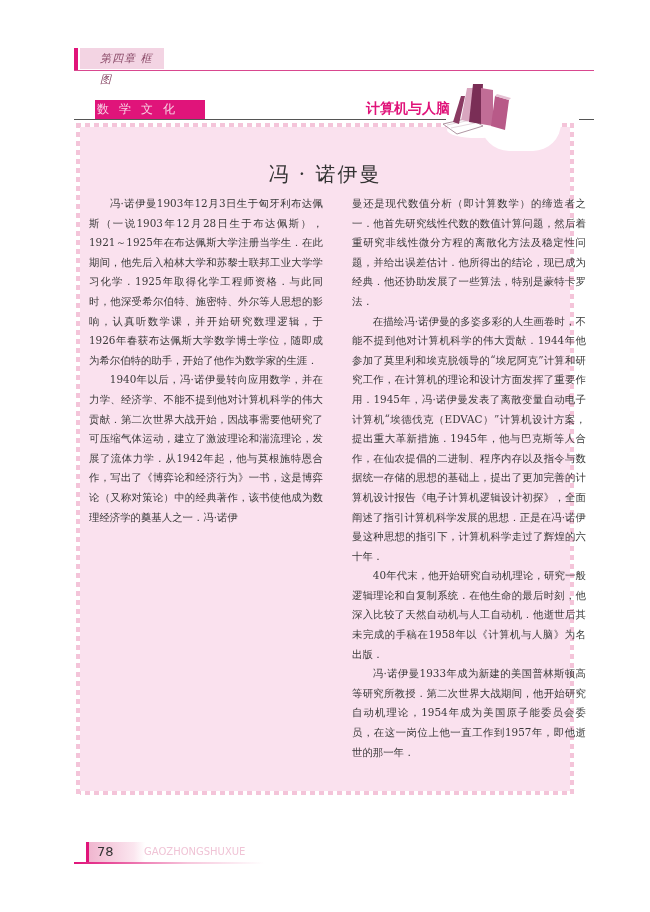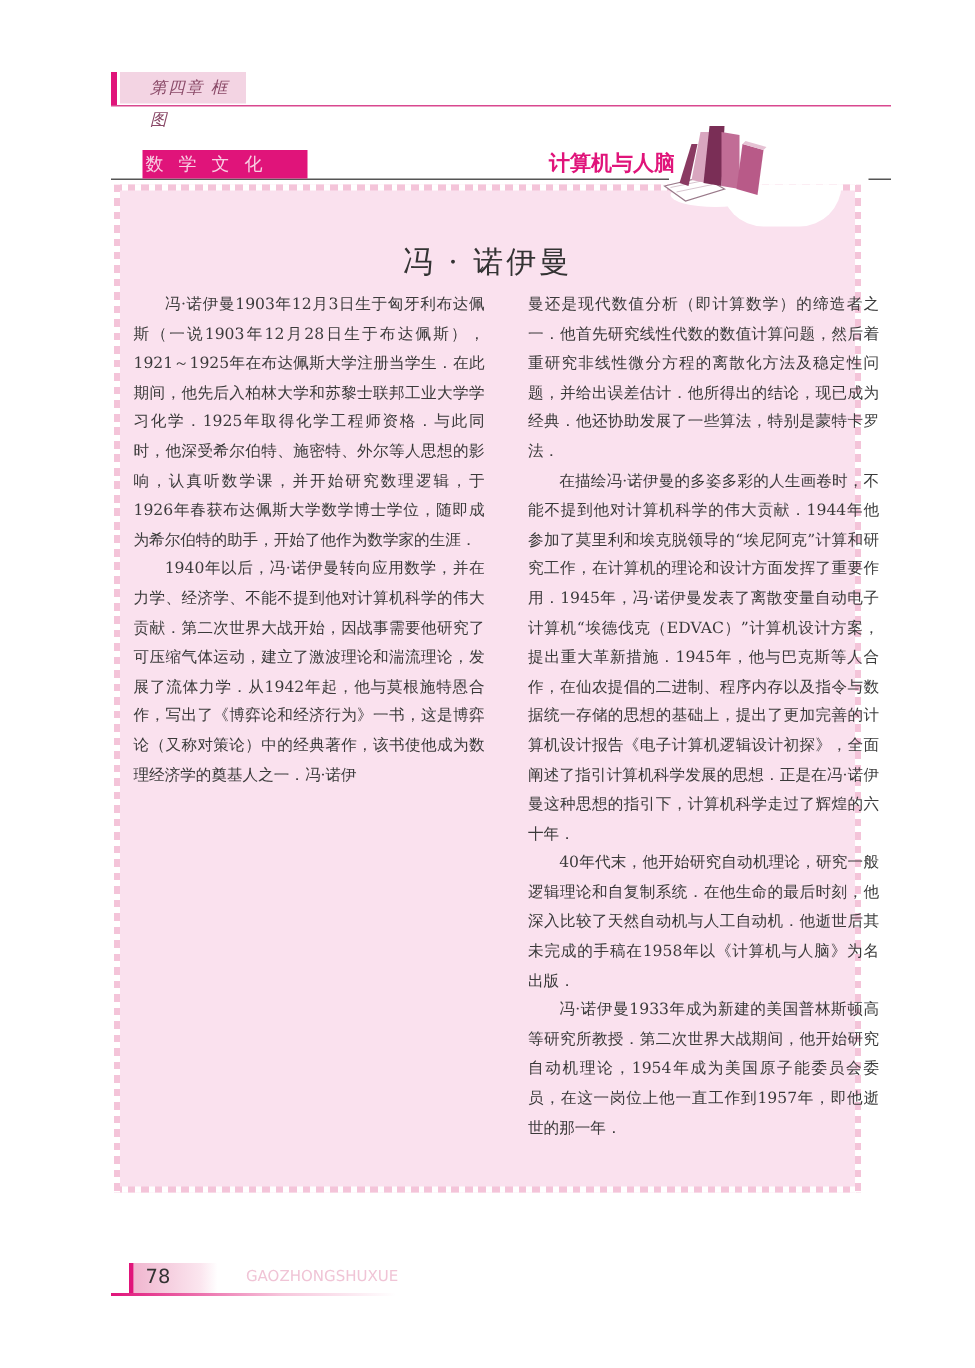--- a/index.html
+++ b/index.html
@@ -27,21 +27,21 @@
   .article-title { position:absolute; left:0; width:498px; top:38px; text-align:center; font-size:20px; color:#333; letter-spacing:2px; }
   .col { position:absolute; top:71px; width:234px; font-size:10.4px; line-height:19.6px; text-align:justify; color:#3a3a3a; }
   .col-left { left:13px; } .col-right { left:276px; }
   .col p { margin:0; text-indent:2em; }
   .col p.cont { text-indent:0; }
   .footer { position:absolute; left:74px; top:842px; width:200px; height:22px; }
   .page-num-box { position:absolute; left:0; top:0; width:56px; height:20px;
       background:linear-gradient(90deg,#f0b6cf,#fbe6ef 80%, #ffffff); border-left:3px solid #e0147a;margin-left:12px; }
   .page-num { position:absolute; left:8px; top:2px; font-family:"DejaVu Sans","Liberation Sans",sans-serif; font-size:13px; color:#333; }
   .footer-line { position:absolute; left:0; top:20px; width:190px; height:2px; background:linear-gradient(90deg,#e0147a,#f7c6dc 60%,#ffffff); }
-  .footer-brand { position:absolute; left:70px; top:4px; font-family:"DejaVu Sans","Liberation Sans",sans-serif; font-size:10px; color:#f0c4d6; letter-spacing:0px;margin-left:20px; }
+  .footer-brand { position:absolute; left:70px; top:4px; font-family:"DejaVu Sans","Liberation Sans",sans-serif; font-size:10px; color:#f0c4d6; letter-spacing:0px; }
 </style>
 </head>
 <body>
 
 <div class="chapter-bar">
   <div class="chapter-accent"></div>
   <div class="chapter-tab">第四章  框  图</div>
 </div>
 
 <div class="section-band">

